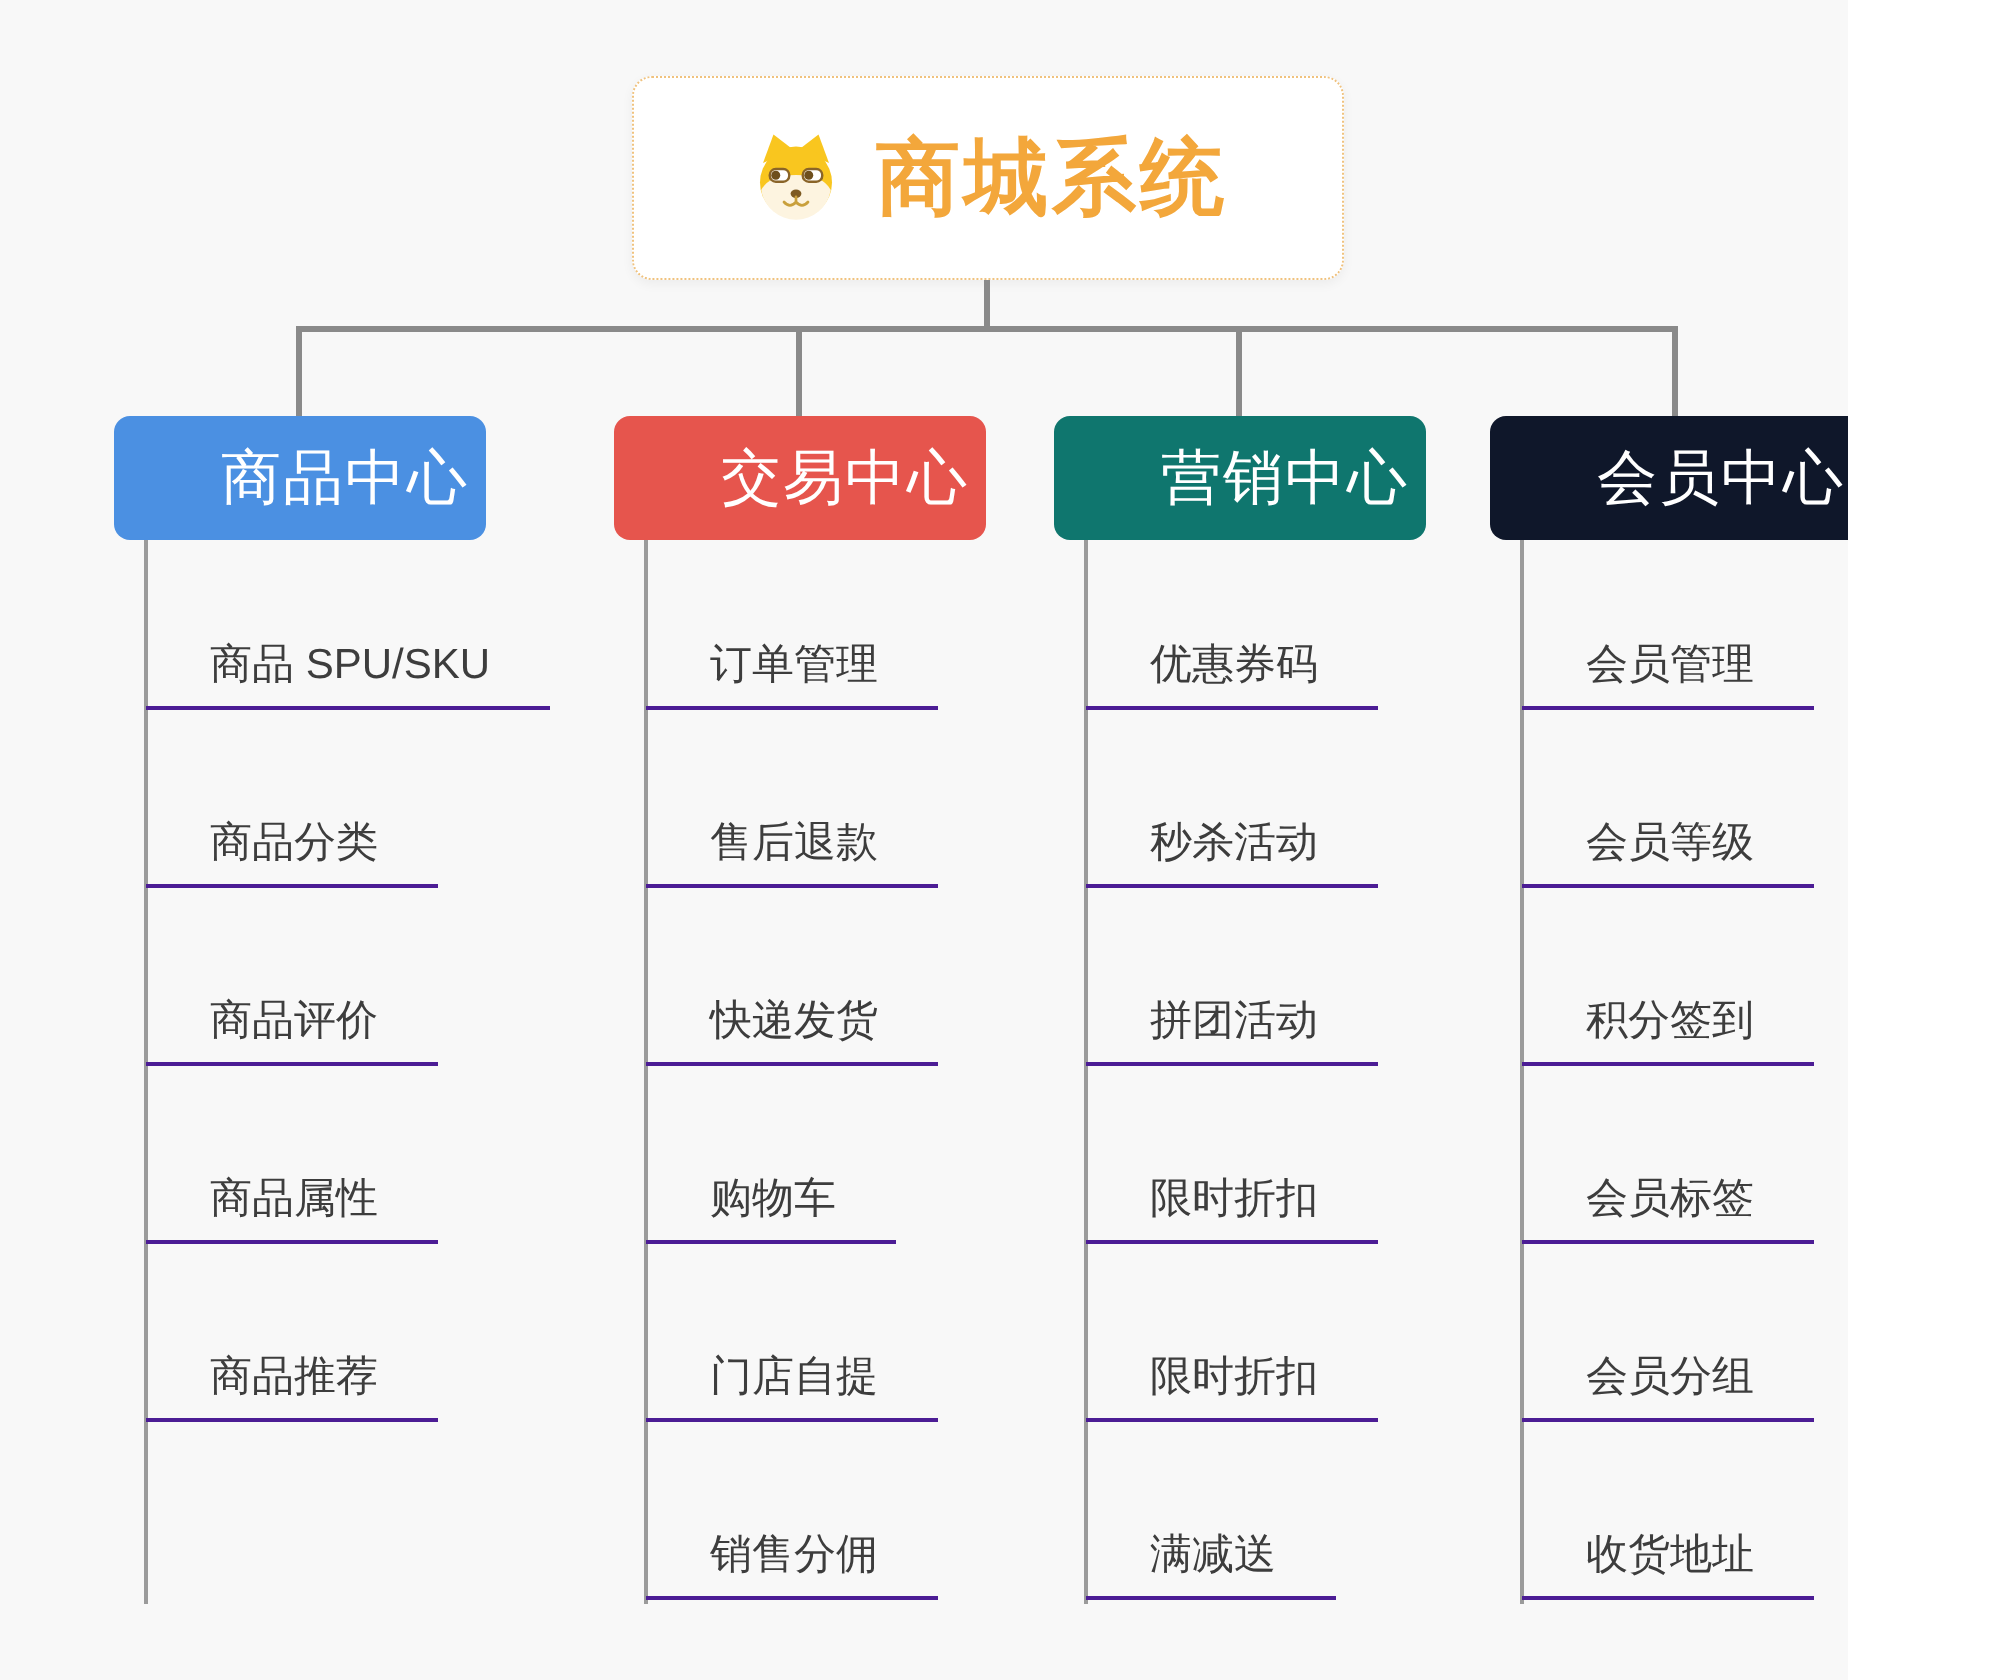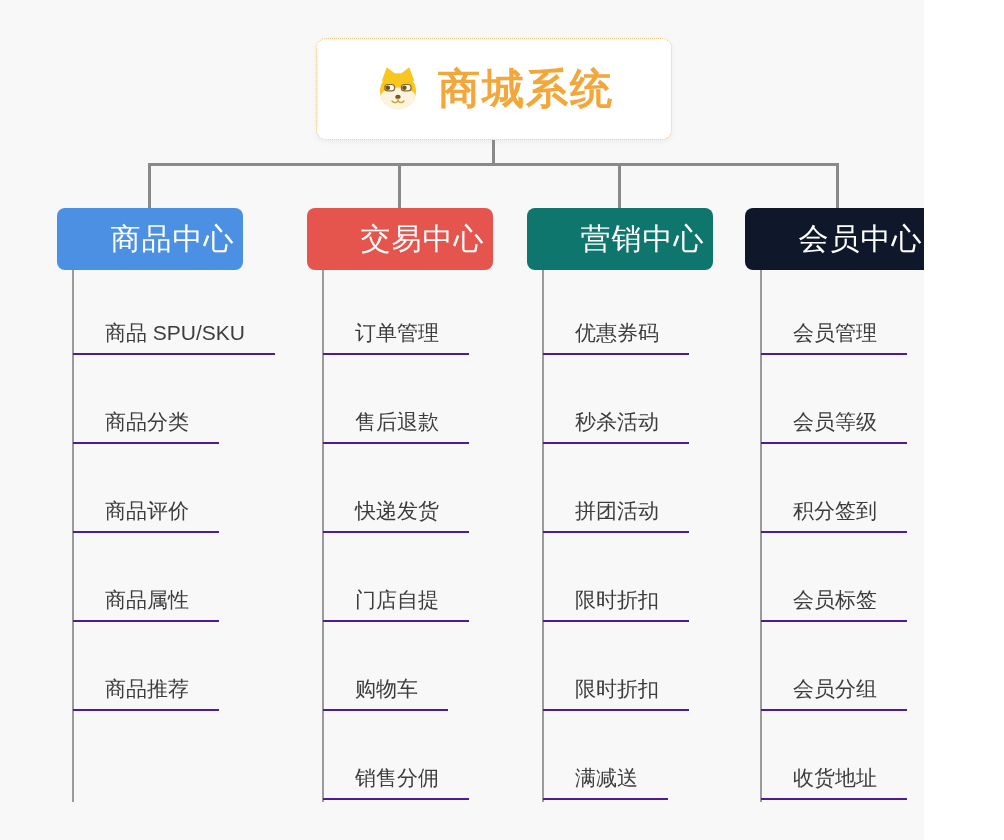--- a/index.html
+++ b/index.html
@@ -160,24 +160,24 @@
       <div class="row">
             <span class="leaf">订单管理</span>
           </div>
       <div class="row">
             <span class="leaf">售后退款</span>
           </div>
       <div class="row">
             <span class="leaf">快递发货</span>
           </div>
       <div class="row">
+            <span class="leaf">购物车</span>
+          </div>
+      <div class="row">
             <span class="leaf">门店自提</span>
-          </div>
-      <div class="row">
-            <span class="leaf">购物车</span>
           </div>
       <div class="row">
             <span class="leaf">销售分佣</span>
           </div>
     </div>
   </div>
 
   <div class="branch branch-2">
     <div class="branch-node" style="background: #0f766e;">
       <span class="branch-label">营销中心</span>

